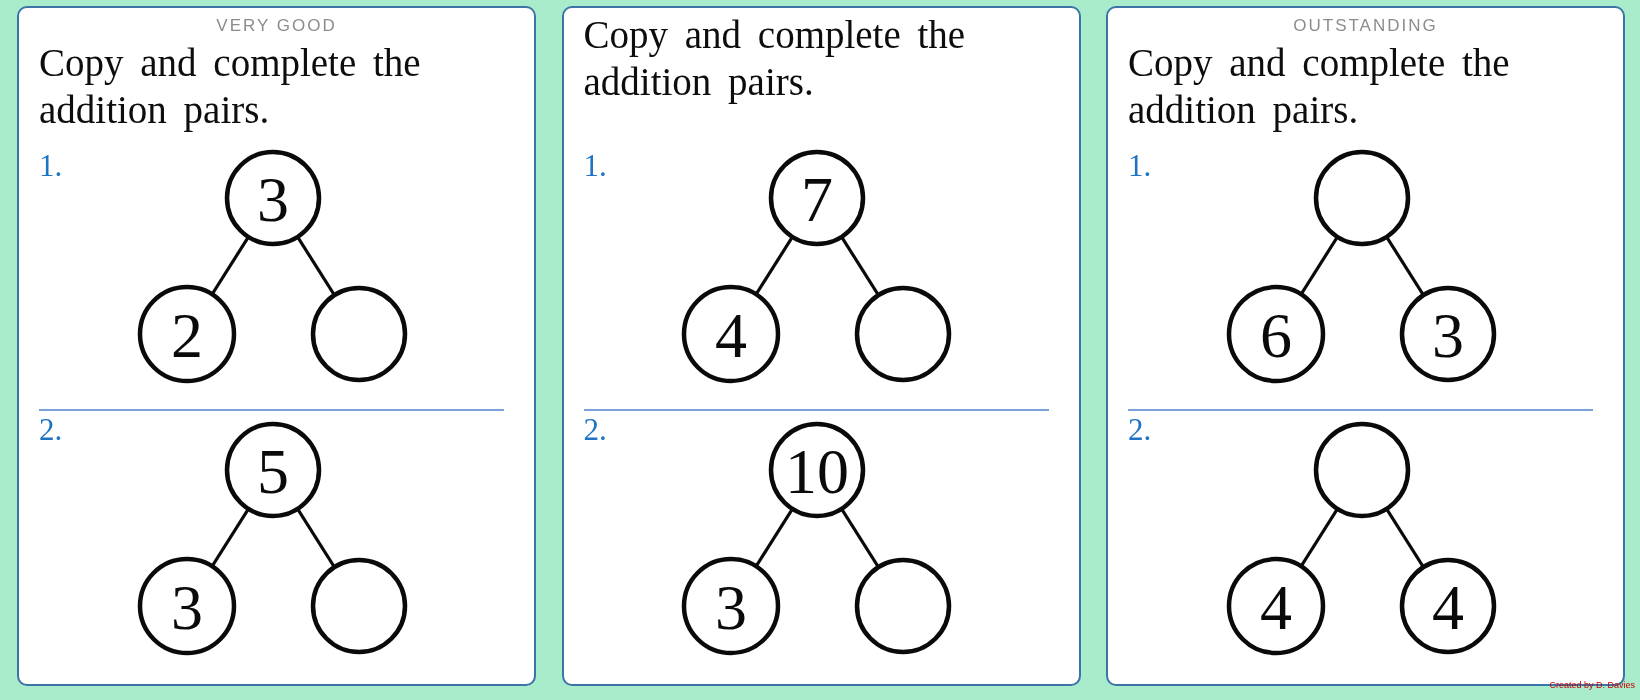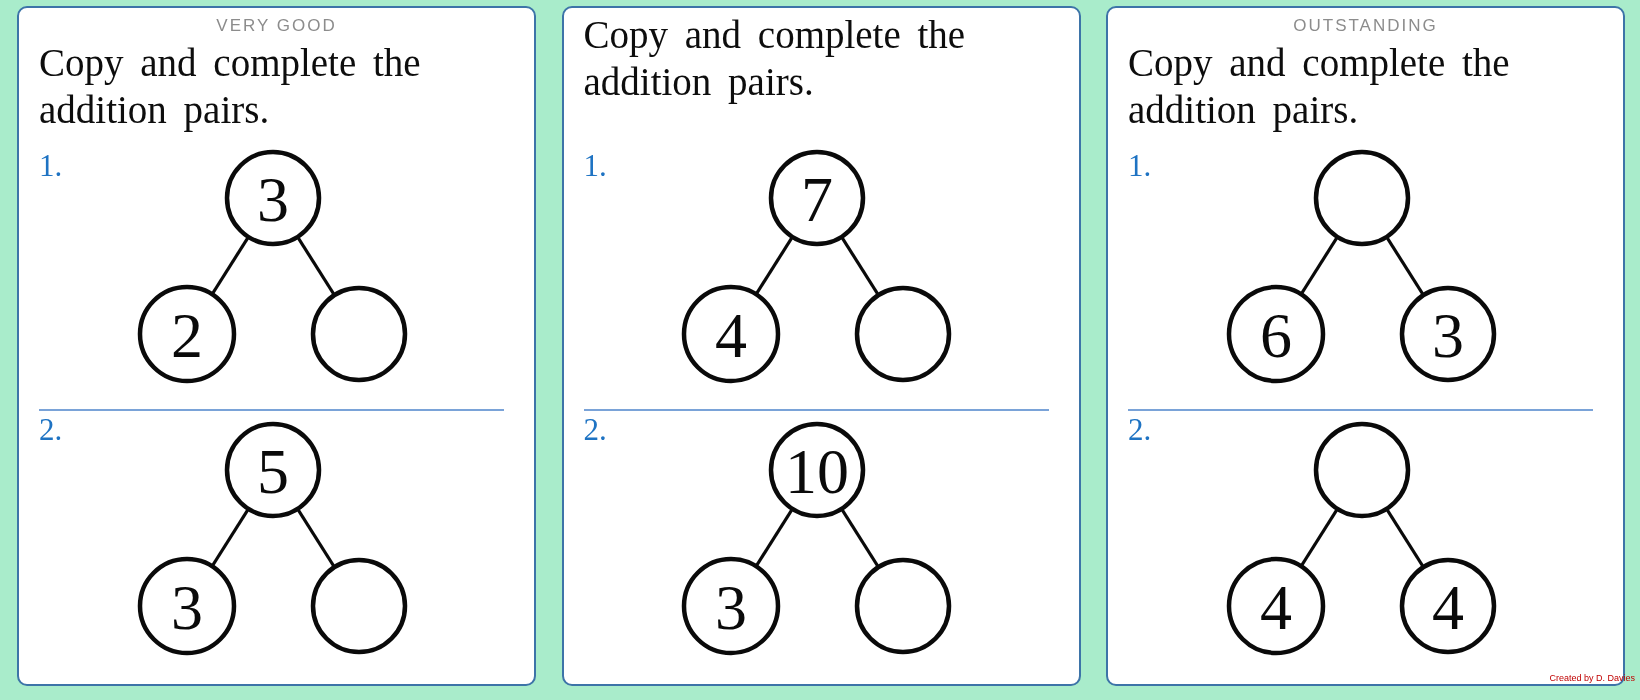--- a/index.html
+++ b/index.html
@@ -85,21 +85,21 @@
   }
   .bond text {
     font-family: "Liberation Serif", "DejaVu Serif", serif;
     font-size: 64px;
     fill: #0a0a0a;
     text-anchor: middle;
   }
   .credit {
     position: absolute;
     right: 5px;
-    bottom: 17px;
+    bottom: 10px;
     font-size: 9px;
     color: #c00000;
     font-family: "Liberation Sans", sans-serif;
   }
 </style>
 </head>
 <body>
 
 <div class="board">
 

